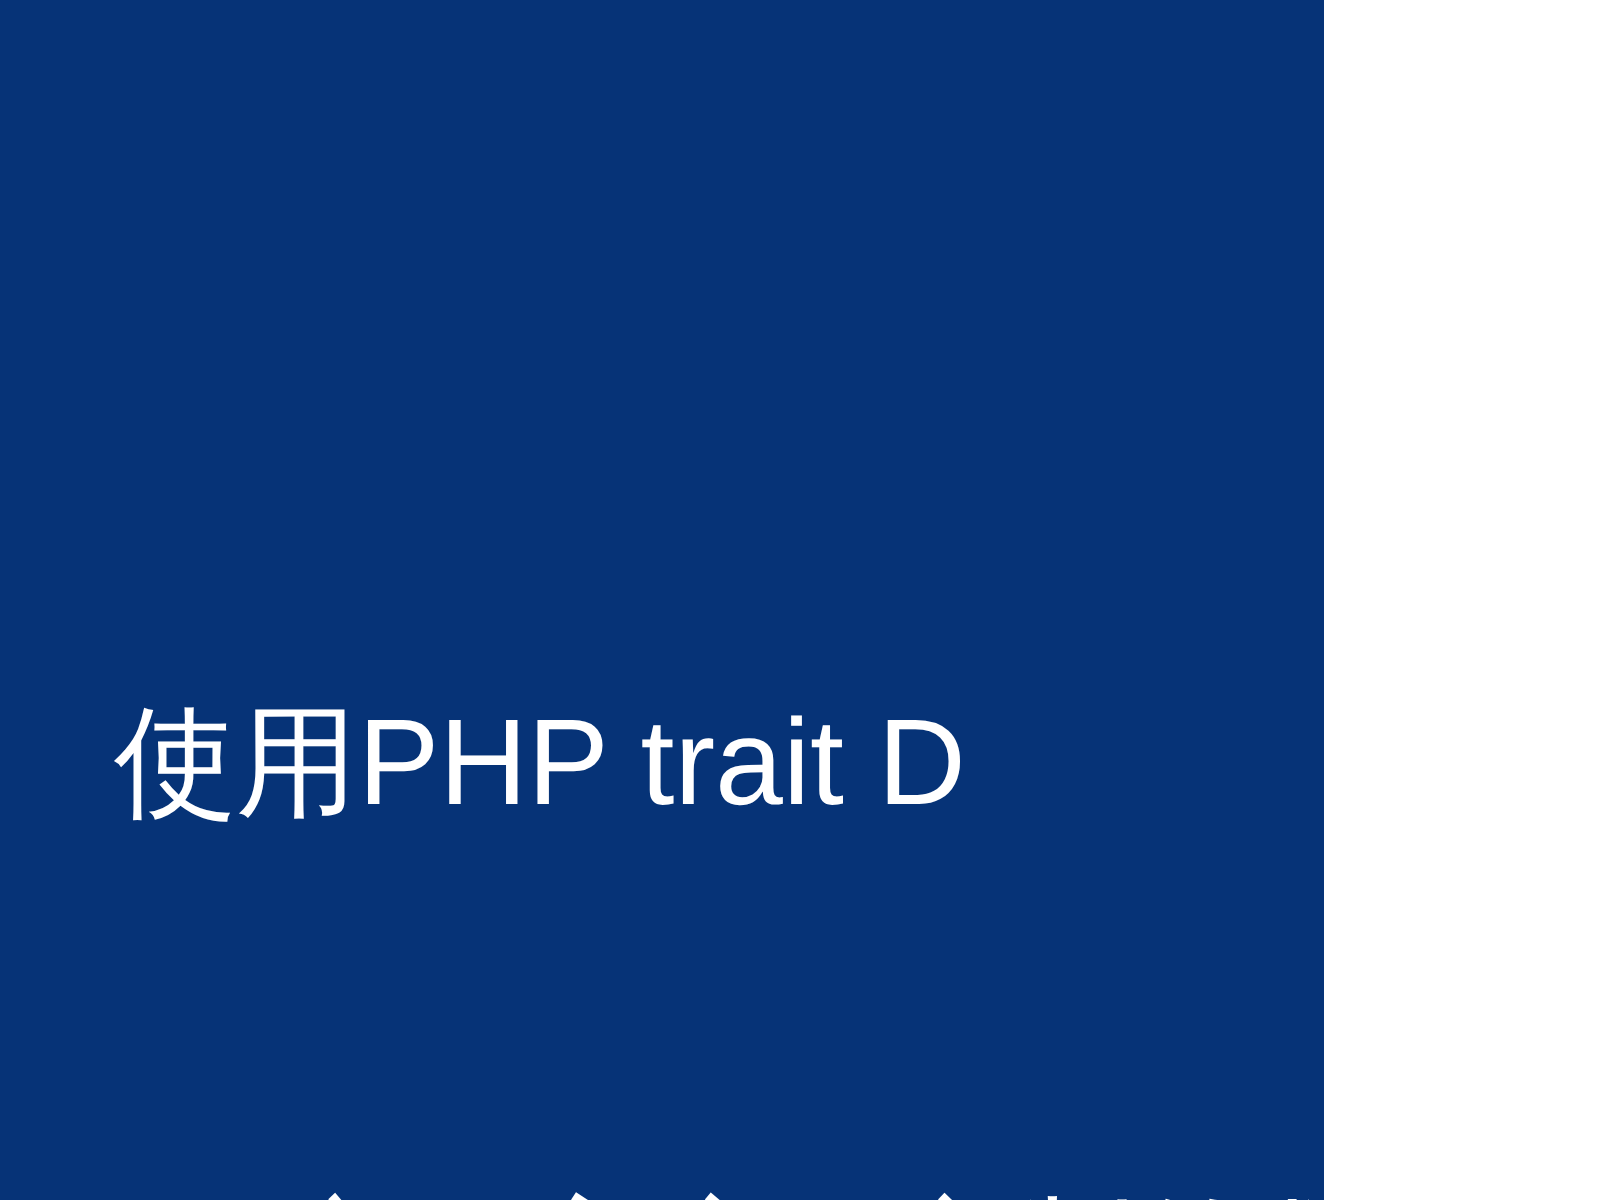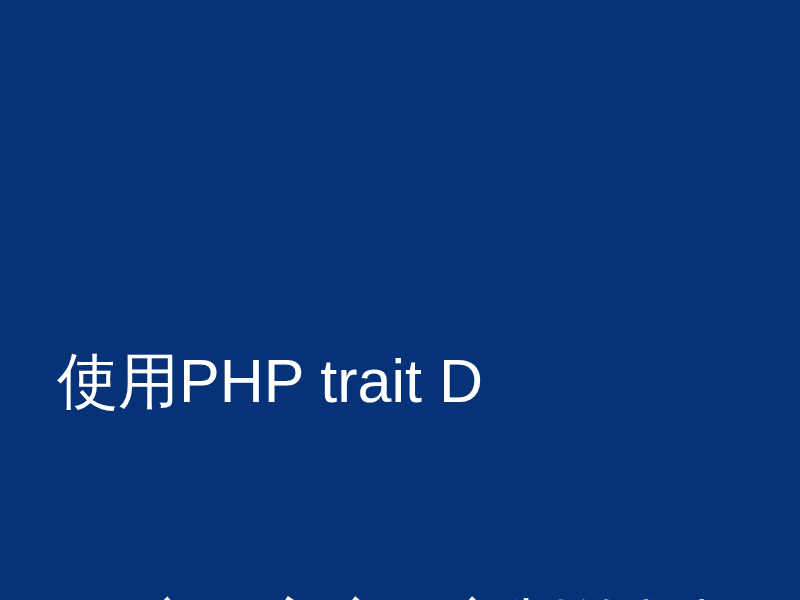--- a/index.html
+++ b/index.html
@@ -11,21 +11,21 @@
     width: 800px;
     height: 600px;
     overflow: hidden;
     font-family: "Liberation Sans", "DejaVu Sans", sans-serif;
   }
 
   
   .title-card {
     position: relative;
     box-sizing: border-box;
-    width: 800px;
+    width: 662px;
     height: 600px;
     background: #063377;
     display: block;
   }
 
   
   .headline {
     position: absolute;
     left: 57px;
     top: 176px;

